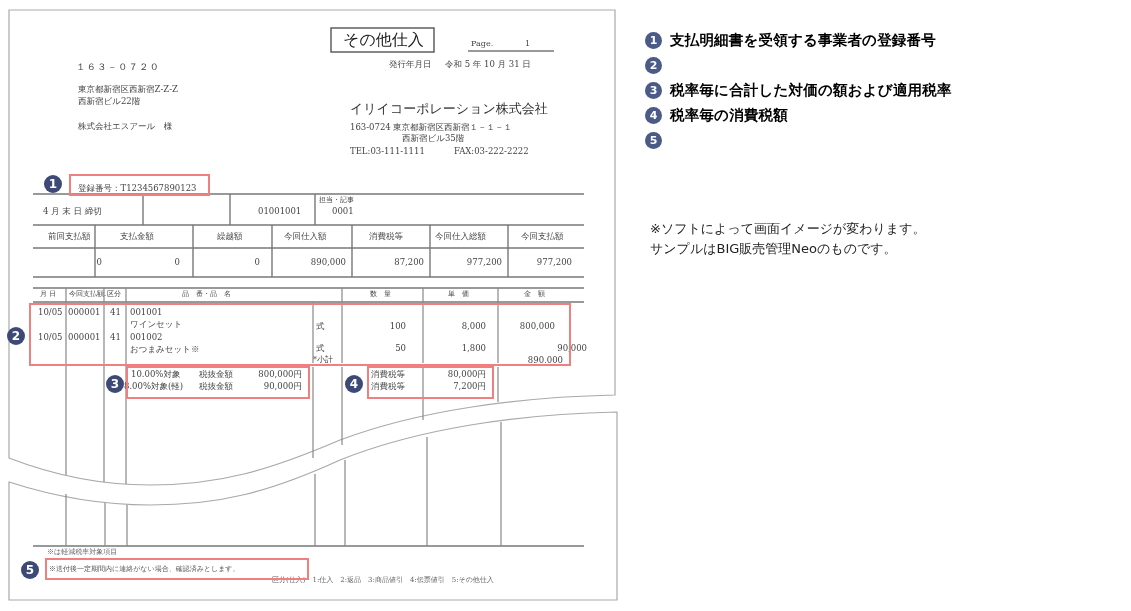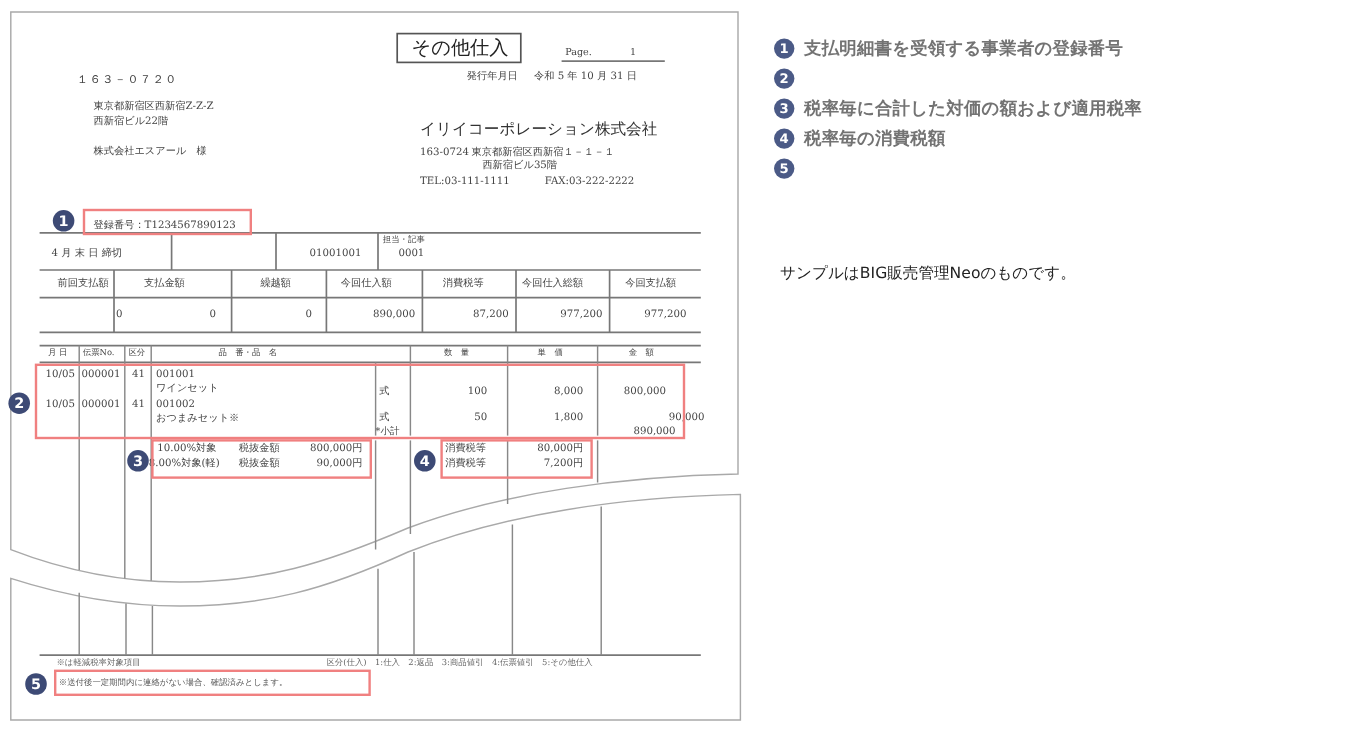--- a/index.html
+++ b/index.html
@@ -10,21 +10,21 @@
   .t { position:absolute; white-space:nowrap; font-size:8.5px; color:#444; line-height:1; }
   .mark { position:absolute; border:2px solid #f08080; box-sizing:border-box; }
   .badge { position:absolute; width:18px; height:18px; border-radius:50%;
            background:#3d4a75; color:#fff; font-family:"DejaVu Sans", sans-serif;
            font-size:12px; font-weight:bold; text-align:center; line-height:18px; }
   .r { text-align:right; }
   #legend { position:absolute; left:645px; top:28px; font-family:"DejaVu Sans", sans-serif; }
   .leg-item { display:flex; align-items:center; height:24px; margin-bottom:1px; }
   .leg-badge { width:17px; height:17px; border-radius:50%; background:#4b5a86; color:#fff;
                font-size:11px; font-weight:bold; text-align:center; line-height:17px; margin-right:8px; }
-  .leg-text { font-size:14.5px; font-weight:bold; color:#737373; letter-spacing:0.2px; }
+  .leg-text { font-size:14.5px; font-weight:bold; color:#000000; letter-spacing:0.2px; }
   #note { position:absolute; left:650px; top:219px; font-family:"DejaVu Sans", sans-serif;
           font-size:13px; color:#222; line-height:20px; }
 </style>
 </head>
 <body>
 
 <div id="doc">
 
   <svg width="631" height="611" style="position:absolute;left:0;top:0">
     <g fill="none" stroke="#a9a9a9" stroke-width="1.2">
@@ -76,21 +76,21 @@
       <line x1="501" y1="422" x2="501" y2="546"></line>
     </g>
   </svg>
 
   <div class="t serif" style="left:343px;top:32px;font-size:16px;color:#222">その他仕入</div>
   <div class="t serif" style="left:471px;top:40px;font-size:8px">Page.</div>
   <div class="t serif" style="left:525px;top:40px;font-size:8px">1</div>
   <div class="t serif" style="left:389px;top:60px">発行年月日</div>
   <div class="t serif" style="left:445px;top:60px">令和 5 年 10 月 31 日</div>
 
-  <div class="t serif" style="left:64px;top:62px;font-size:9.5px;letter-spacing:1px">１６３－０７２０</div>
+  <div class="t serif" style="left:76px;top:62px;font-size:9.5px;letter-spacing:1px">１６３－０７２０</div>
   <div class="t serif" style="left:78px;top:85px">東京都新宿区西新宿Z-Z-Z</div>
   <div class="t serif" style="left:78px;top:97px">西新宿ビル22階</div>
   <div class="t serif" style="left:78px;top:122px">株式会社エスアール　様</div>
 
   <div class="t serif" style="left:350px;top:102px;font-size:13px;color:#333">イリイコーポレーション株式会社</div>
   <div class="t serif" style="left:350px;top:123px">163-0724</div>
   <div class="t serif" style="left:393px;top:123px">東京都新宿区西新宿１－１－１</div>
   <div class="t serif" style="left:402px;top:134px">西新宿ビル35階</div>
   <div class="t serif" style="left:350px;top:147px">TEL:03-111-1111</div>
   <div class="t serif" style="left:454px;top:147px">FAX:03-222-2222</div>
@@ -114,21 +114,21 @@
 
   <div class="t serif r" style="left:40px;top:258px;width:62px">0</div>
   <div class="t serif r" style="left:120px;top:258px;width:60px">0</div>
   <div class="t serif r" style="left:200px;top:258px;width:60px">0</div>
   <div class="t serif r" style="left:278px;top:258px;width:68px">890,000</div>
   <div class="t serif r" style="left:356px;top:258px;width:68px">87,200</div>
   <div class="t serif r" style="left:434px;top:258px;width:68px">977,200</div>
   <div class="t serif r" style="left:508px;top:258px;width:64px">977,200</div>
 
   <div class="t serif" style="left:40px;top:291px;font-size:7px">月 日</div>
-  <div class="t serif" style="left:69px;top:291px;font-size:7px">伝票No.</div>
+  <div class="t serif" style="left:69px;top:291px;font-size:7px">今回支払額.</div>
   <div class="t serif" style="left:107px;top:291px;font-size:7px">区分</div>
   <div class="t serif" style="left:182px;top:291px;font-size:7px">品　番・品　名</div>
   <div class="t serif" style="left:370px;top:291px;font-size:7px">数　量</div>
   <div class="t serif" style="left:448px;top:291px;font-size:7px">単　価</div>
   <div class="t serif" style="left:524px;top:291px;font-size:7px">金　額</div>
 
   <div class="t serif" style="left:38px;top:308px">10/05</div>
   <div class="t serif" style="left:68px;top:308px">000001</div>
   <div class="t serif" style="left:110px;top:308px">41</div>
   <div class="t serif" style="left:130px;top:308px">001001</div>
@@ -165,21 +165,21 @@
   <div class="badge" style="left:106px;top:375px">3</div>
 
   <div class="t serif" style="left:371px;top:370px">消費税等</div>
   <div class="t serif r" style="left:430px;top:370px;width:56px">80,000円</div>
   <div class="t serif" style="left:371px;top:382px">消費税等</div>
   <div class="t serif r" style="left:430px;top:382px;width:56px">7,200円</div>
   <div class="mark" style="left:367px;top:366px;width:127px;height:33px"></div>
   <div class="badge" style="left:345px;top:375px">4</div>
 
   <div class="t serif" style="left:47px;top:549px;font-size:7px;color:#666">※は軽減税率対象項目</div>
-  <div class="t serif" style="left:272px;top:549px;font-size:7px;color:#666">区分(仕入)　1:仕入　2:返品　3:商品値引　4:伝票値引　5:その他仕入</div>
+  <div class="t serif" style="left:272px;top:577px;font-size:7px;color:#666">区分(仕入)　1:仕入　2:返品　3:商品値引　4:伝票値引　5:その他仕入</div>
   <div class="t serif" style="left:49px;top:566px;font-size:7px;color:#555">※送付後一定期間内に連絡がない場合、確認済みとします。</div>
   <div class="mark" style="left:45px;top:558px;width:264px;height:22px"></div>
   <div class="badge" style="left:21px;top:561px">5</div>
 </div>
 
 <div id="legend">
   <div class="leg-item">
     <span class="leg-badge">1</span>
     <span class="leg-text">支払明細書を受領する事業者の登録番号</span>
   </div>
@@ -193,14 +193,15 @@
   <div class="leg-item">
     <span class="leg-badge">4</span>
     <span class="leg-text">税率毎の消費税額</span>
   </div>
   <div class="leg-item">
     <span class="leg-badge">5</span>
   </div>
 </div>
 
 <div id="note">
+  <div>※ソフトによって画面イメージが変わります。</div>
   <div>サンプルはBIG販売管理Neoのものです。</div>
 </div>
 
 </body></html>

